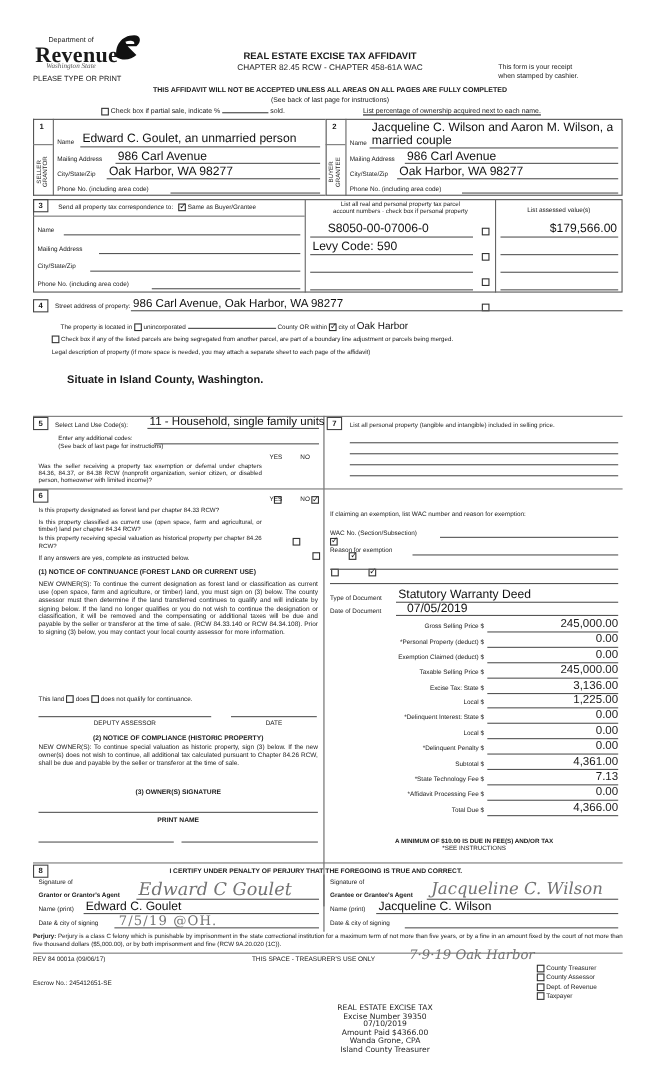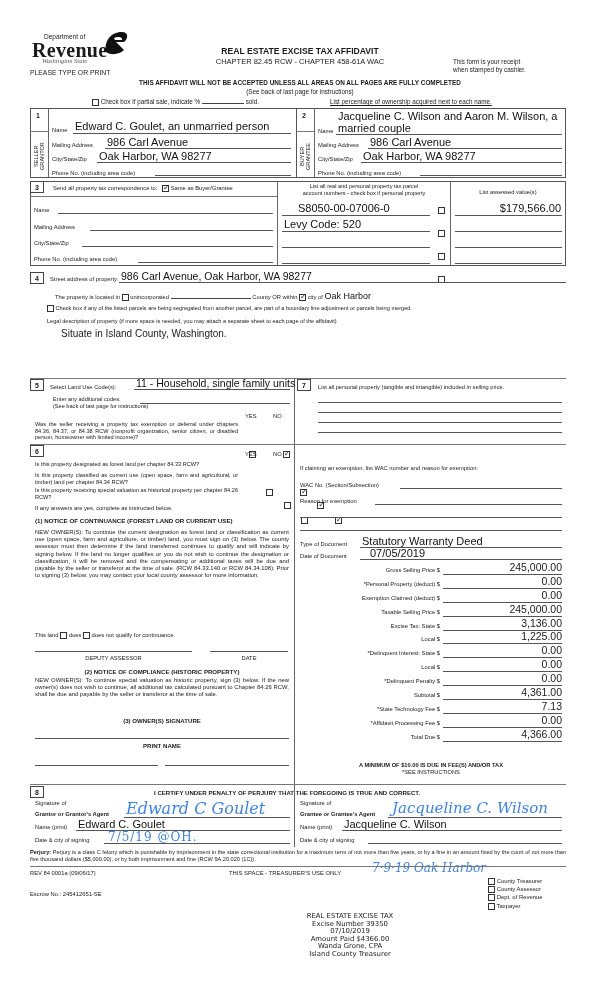--- a/index.html
+++ b/index.html
@@ -14,21 +14,21 @@
   .box { position: absolute; border: 1px solid #555; }
   .numbox { position: absolute; border: 1px solid #444; font-size: 7px; font-weight: bold; text-align: center; line-height: 11px; width: 14px; height: 12px; }
   .cb { display: inline-block; width: 7px; height: 7px; border: 1px solid #333; vertical-align: middle; position: relative; }
   .cb.checked::after { content: "✓"; position: absolute; left: 0px; top: -3px; font-size: 8px; line-height: 10px; }
   .vtext { position: absolute; writing-mode: vertical-rl; transform: rotate(180deg); font-size: 5.6px; text-align: center; line-height: 6px; }
   .rt { text-align: right; }
   .ctr { text-align: center; }
   .bold { font-weight: bold; }
   .fin-label { position: absolute; font-size: 5.8px; text-align: right; width: 160px; }
   .fin-val { position: absolute; font-size: 10.5px; text-align: right; width: 110px; }
-  .sig { font-family: "DejaVu Serif", serif; font-style: italic; color: #3b82f6; }
+  .sig { font-family: "DejaVu Serif", serif; font-style: italic; color: #737373; }
   .para { text-align: justify; font-size: 5.9px; line-height: 7.2px; }
 </style>
 </head>
 <body>
 
 
 
 
 <div class="abs" style="left:30px;top:30px;width:100px;height:38px;">
   <div class="abs" style="left:14px;top:3px;font-size:6.5px;">Department of</div>
@@ -120,21 +120,21 @@
 <div class="abs ctr" style="left:450px;top:189px;width:116px;font-size:5.8px;">List assessed value(s)</div>
 
 <div>
   <div class="abs hand" style="left:298px;top:202px;">S8050-00-07006-0</div>
   <span class="cb abs" style="left:438px;top:207px;"></span>
   <div class="line" style="left:282px;top:215px;width:148px;"></div>
   <div class="abs hand rt" style="left:455px;top:202px;width:106px;">$179,566.00</div>
   <div class="line" style="left:455px;top:215px;width:107px;"></div>
 </div>
 <div>
-  <div class="abs hand" style="left:284px;top:218px;">Levy Code:  520</div>
+  <div class="abs hand" style="left:284px;top:218px;">Levy Code:  590</div>
   <span class="cb abs" style="left:438px;top:223px;"></span>
   <div class="line" style="left:282px;top:231px;width:148px;"></div>
   <div class="line" style="left:455px;top:231px;width:107px;"></div>
 </div>
 <div>
   <span class="cb abs" style="left:438px;top:239px;"></span>
   <div class="line" style="left:282px;top:247px;width:148px;"></div>
   <div class="line" style="left:455px;top:247px;width:107px;"></div>
 </div>
 <div>
@@ -158,21 +158,21 @@
   <span class="cb checked"></span>
   <span>city of</span>
   <span class="hand" style="font-size:9px;">Oak Harbor</span>
 </div>
 <div class="abs" style="left:47px;top:305px;font-size:5.6px;white-space:nowrap;">
   <span class="cb"></span>
   <span>Check box if any of the listed parcels are being segregated from another parcel, are part of a boundary line adjustment or parcels being merged.</span>
 </div>
 <div class="abs" style="left:47px;top:318px;font-size:5.6px;white-space:nowrap;">Legal description of property (if more space is needed, you may attach a separate sheet to each page of the affidavit)</div>
 <div class="abs" style="left:61px;top:328px;font-size:10px;line-height:12px;">
-  <div style="">Situate in Island County, Washington.</div>
+  <div style="margin-top:12px;font-weight:bold;">Situate in Island County, Washington.</div>
 </div>
 
 
 <div class="hl" style="left:30px;top:378px;width:536px;"></div>
 <div class="vline" style="left:294px;top:378px;height:446px;"></div>
 <div class="numbox" style="left:30px;top:379px;">5</div>
 <div class="abs" style="left:50px;top:384px;font-size:5.8px;">Select Land Use Code(s):</div>
 <div class="abs hand" style="left:136px;top:377px;font-size:10.5px;">11 - Household, single family units</div>
 <div class="line" style="left:134px;top:389px;width:156px;"></div>
 <div class="abs" style="left:53px;top:396px;font-size:5.6px;line-height:6.5px;">

